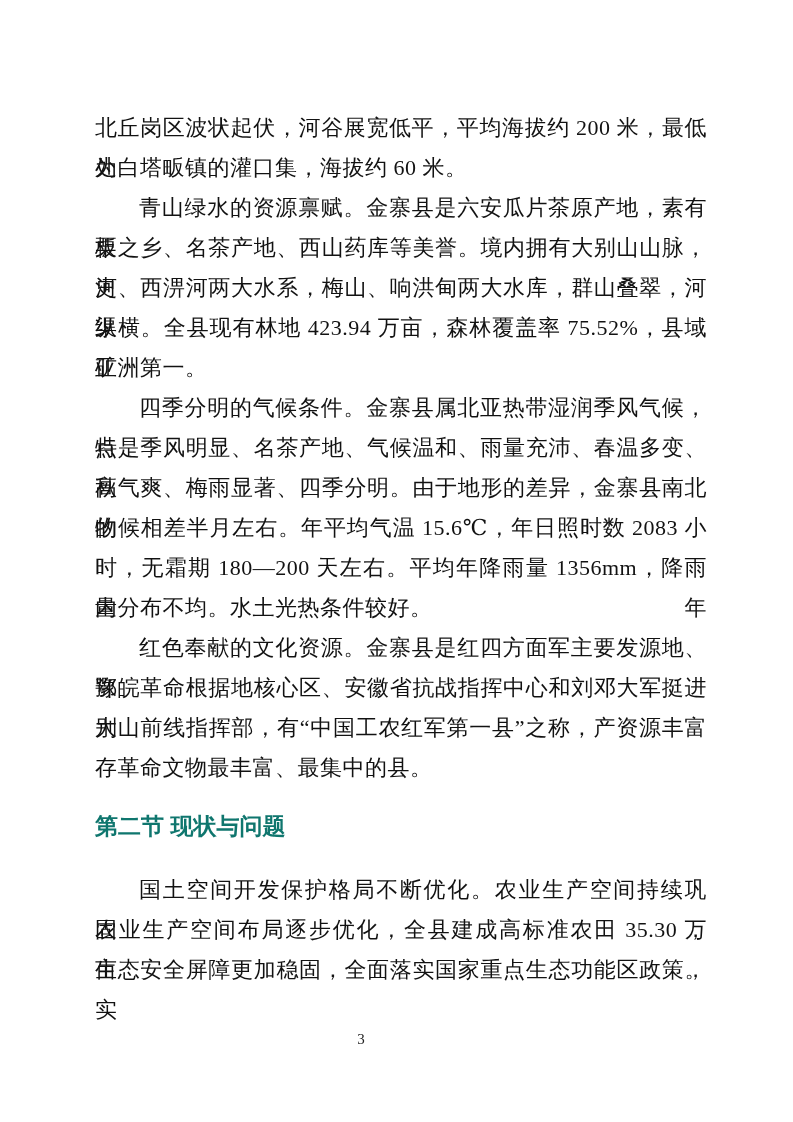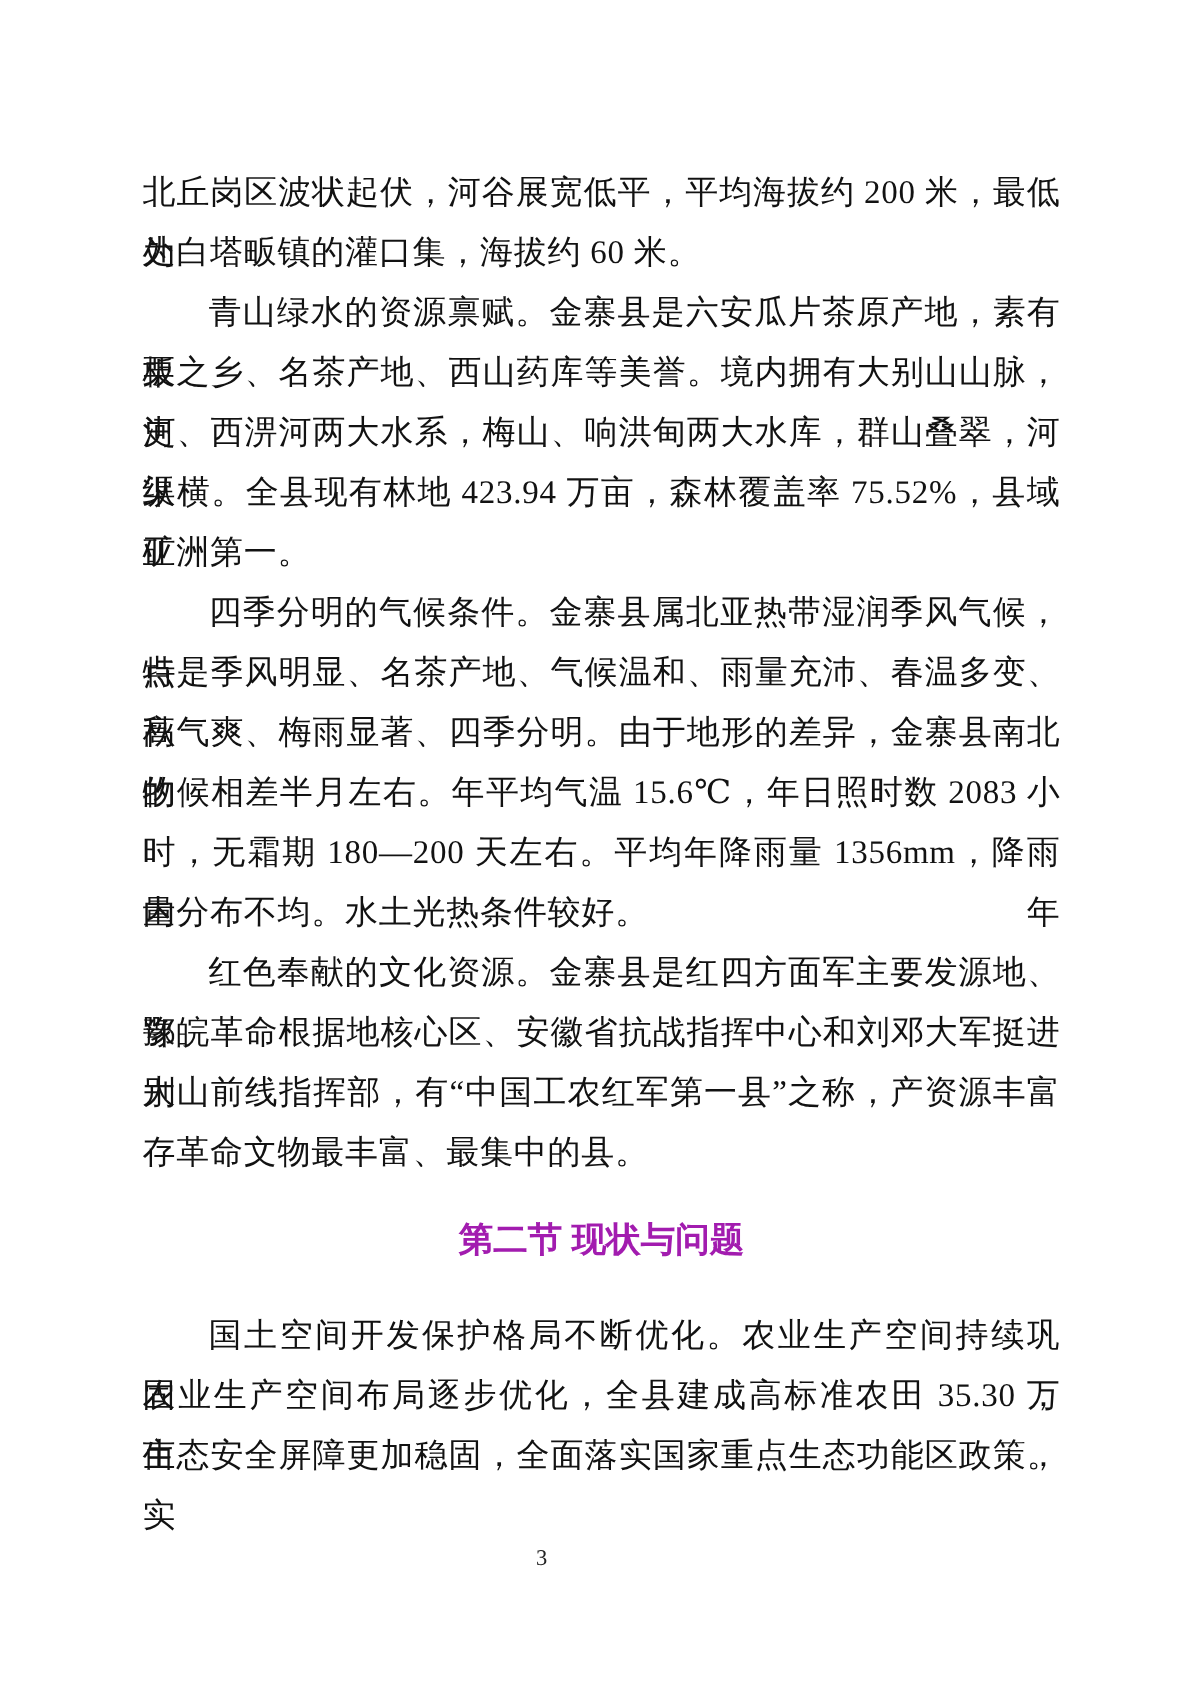--- a/index.html
+++ b/index.html
@@ -36,25 +36,24 @@
     text-align-last: justify;
   }
   .line.indent {
     text-indent: 2em;
   }
   .heading {
     margin-top: 18px;
     margin-bottom: 24px;
     height: 40px;
     line-height: 40px;
-    text-align: center;
     font-family: "Liberation Sans", "DejaVu Sans", sans-serif;
     font-weight: bold;
     font-size: 23px;
-    color: #a21caf;
+    color: #0f766e;
   }
   .page-number {
     position: absolute;
     top: 1031px;
     left: 0;
     width: 100%;
     text-align: center;
     font-size: 15px;
     color: #222222;
   }

